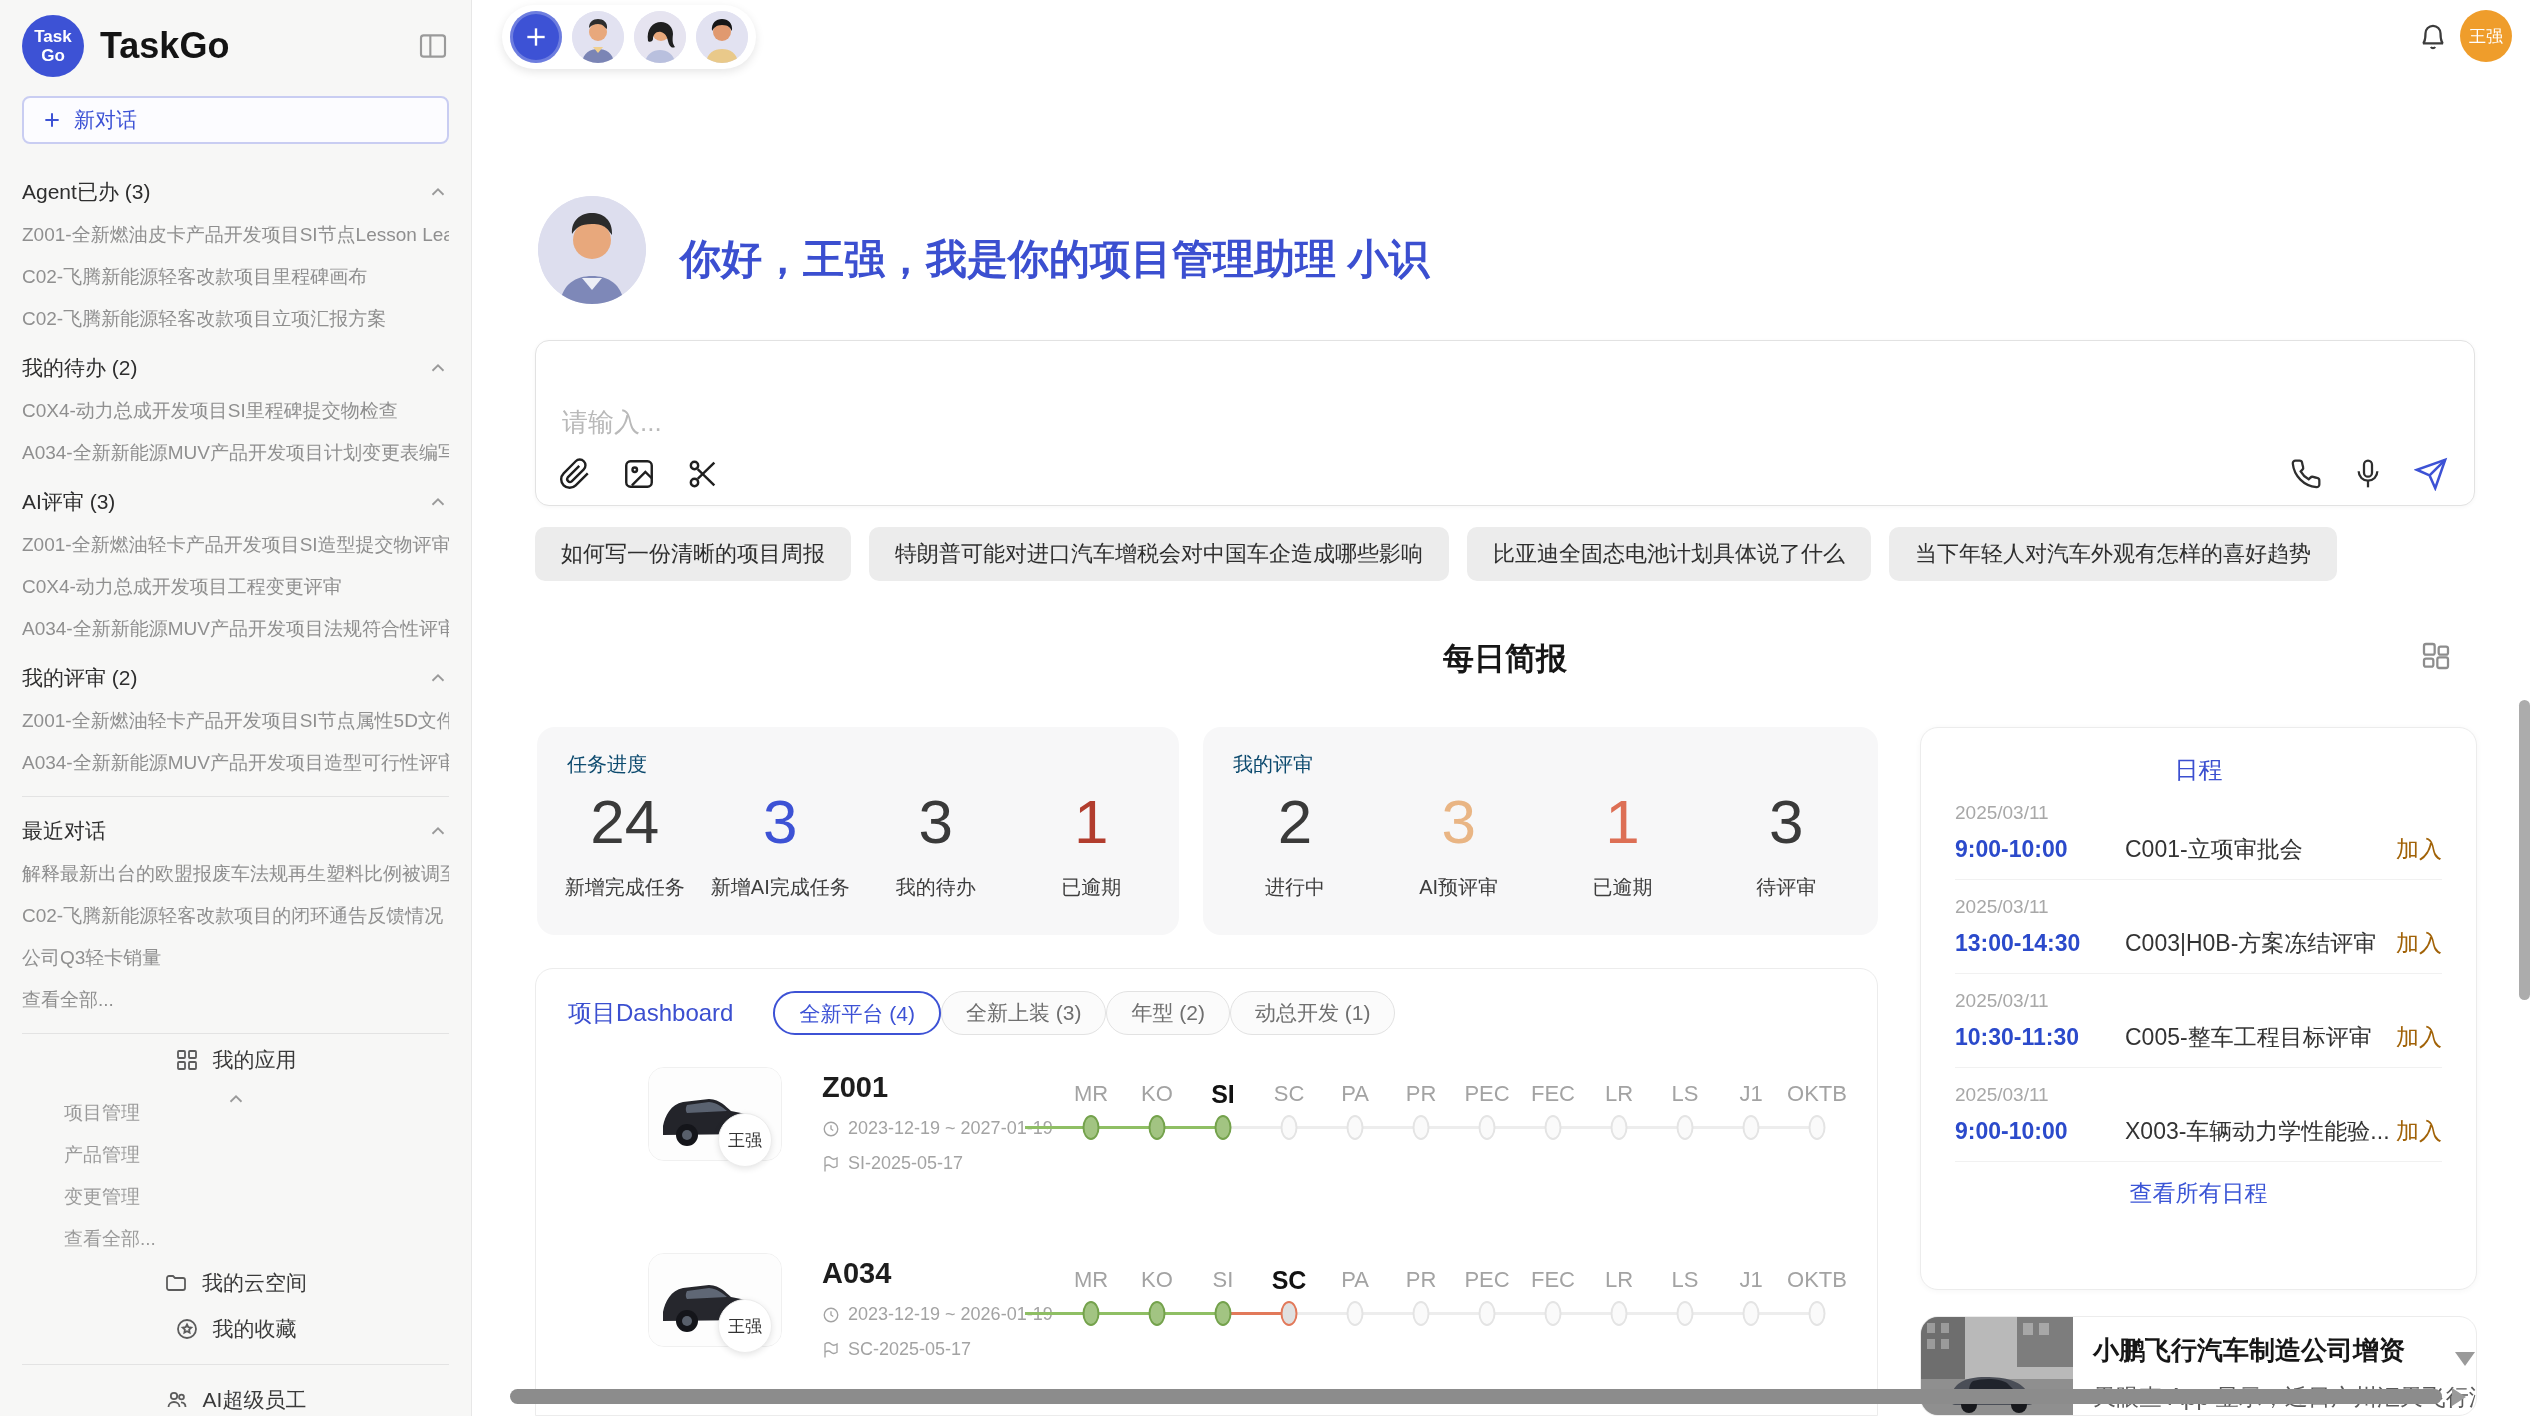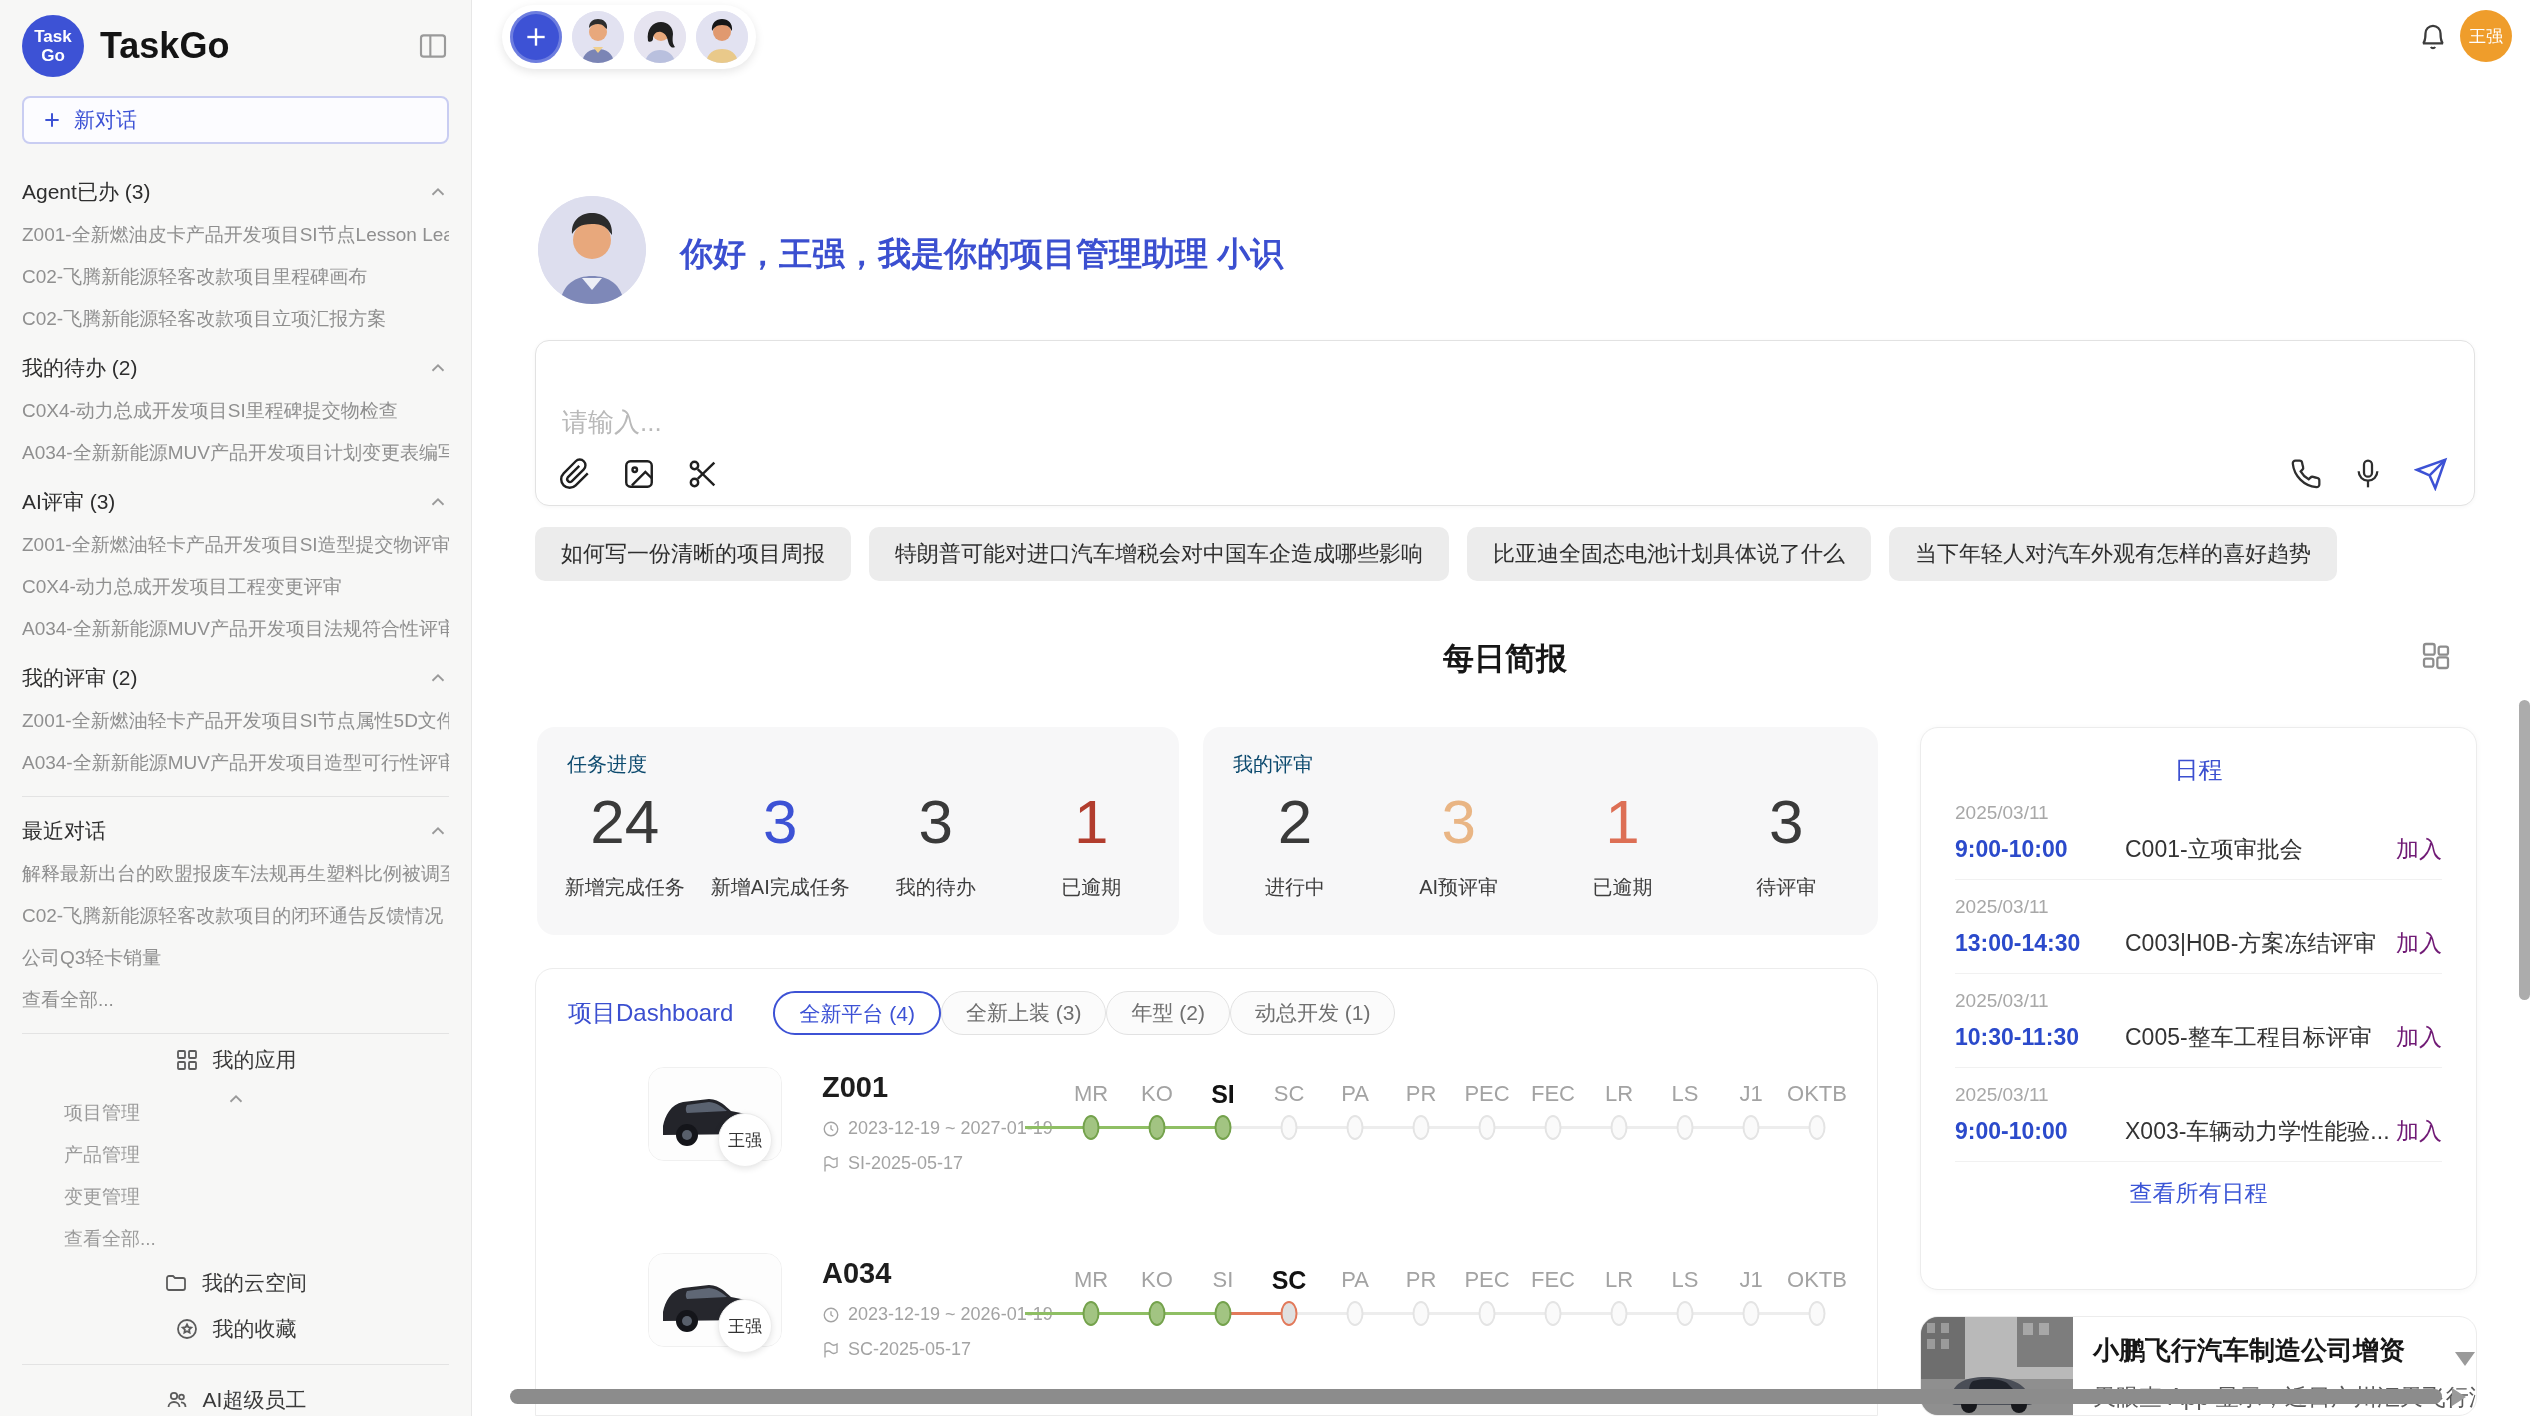--- a/index.html
+++ b/index.html
@@ -37,21 +37,21 @@
     display:flex; align-items:center; justify-content:center; cursor:pointer;
     box-shadow:inset 0 0 0 3px rgba(255,255,255,.25); }
   .avatar { width:52px; height:52px; border-radius:50%; background:#e2e2f1; overflow:hidden; flex:0 0 auto; }
   .bell { position:absolute; left:2418px; top:22px; color:#3c3c3c; cursor:pointer; }
   .user-badge { position:absolute; left:2460px; top:10px; width:52px; height:52px; border-radius:50%;
     background:#ef9d2b; color:#fff; font-size:17px; display:flex; align-items:center; justify-content:center; cursor:pointer; }
 
   
   .greet-avatar { position:absolute; left:538px; top:196px; width:108px; height:108px; border-radius:50%;
     background:#dddeee; overflow:hidden; }
-  .greeting { position:absolute; left:680px; top:232px; font-size:33px; font-weight:700; color:#3b4fd0; }
+  .greeting { position:absolute; left:680px; top:232px; font-size:41px; font-weight:700; color:#3b4fd0; }
 
   
   .input-card { position:absolute; left:535px; top:340px; width:1940px; height:166px; background:#fff;
     border:1px solid #e2e2e2; border-radius:14px; box-shadow:0 1px 4px rgba(0,0,0,.04); }
   .input-ph { position:absolute; left:26px; top:64px; font-size:26px; color:#b9b9b9; }
   .tool-left { position:absolute; left:22px; bottom:14px; display:flex; gap:30px; color:#1f1f1f; }
   .tool-right { position:absolute; right:26px; bottom:14px; display:flex; gap:30px; align-items:center; color:#2e2e2e; }
   .send-ic { color:#3d52d5; }
 
   
@@ -106,21 +106,21 @@
   
   .sched-card { position:absolute; left:1920px; top:727px; width:557px; height:563px; background:#fff;
     border:1px solid #ececec; border-radius:18px; box-shadow:0 1px 6px rgba(0,0,0,.04); padding:26px 34px 0 34px; }
   .sched-title { text-align:center; font-size:24px; color:#3b4fd0; }
   .sched-item { padding:16px 0 14px 0; border-bottom:1px solid #f1f1f1; }
   .sched-item:last-of-type { border-bottom:none; }
   .sched-date { font-size:19px; color:#a8a8a8; }
   .sched-row { display:flex; align-items:center; margin-top:10px; }
   .sched-time { font-size:23px; font-weight:600; color:#2b4acb; width:170px; }
   .sched-name { font-size:23px; color:#333; flex:1; white-space:nowrap; overflow:hidden; }
-  .sched-join { font-size:23px; color:#701a75; cursor:pointer; }
+  .sched-join { font-size:23px; color:#a16207; cursor:pointer; }
   .sched-foot { text-align:center; font-size:23px; color:#3b55d6; padding:16px 0; cursor:pointer; }
 
   .news-card { position:absolute; left:1920px; top:1316px; width:557px; height:100px; background:#fff;
     border:1px solid #ececec; border-radius:18px; overflow:hidden; display:flex; }
   .news-img { width:152px; height:100px; flex:0 0 auto; }
   .news-body { padding:16px 18px 0 20px; overflow:hidden; }
   .news-title { font-size:26px; font-weight:700; color:#161616; white-space:nowrap; }
   .news-text { font-size:23px; color:#5a5a5a; margin-top:14px; white-space:nowrap; }
 
   

